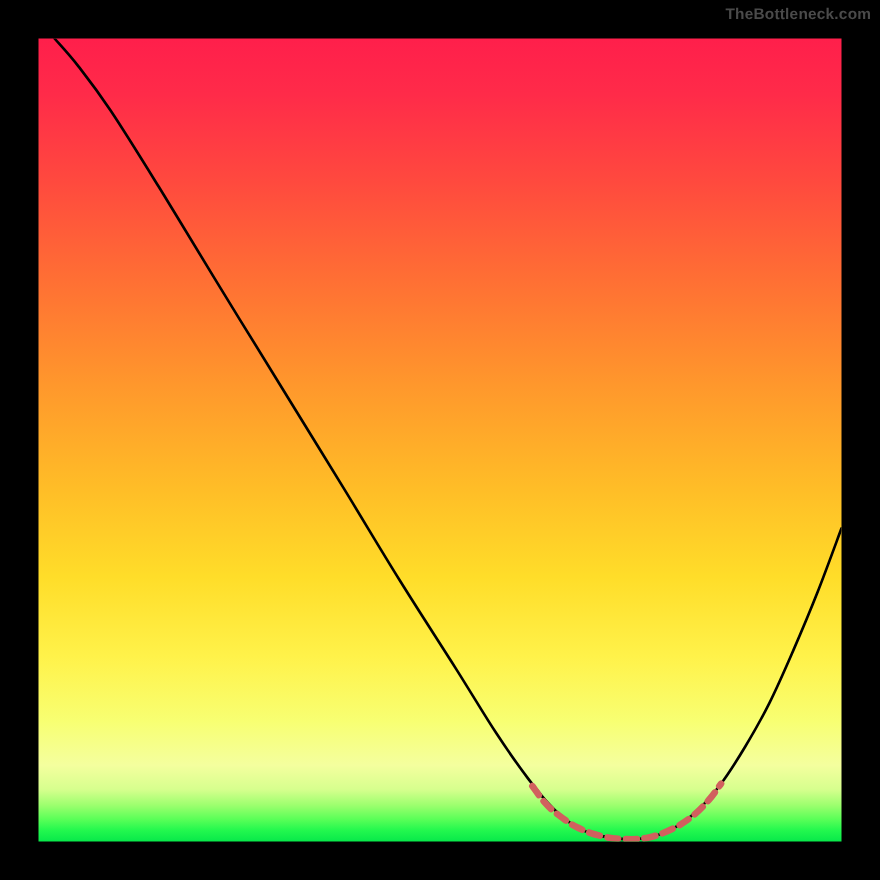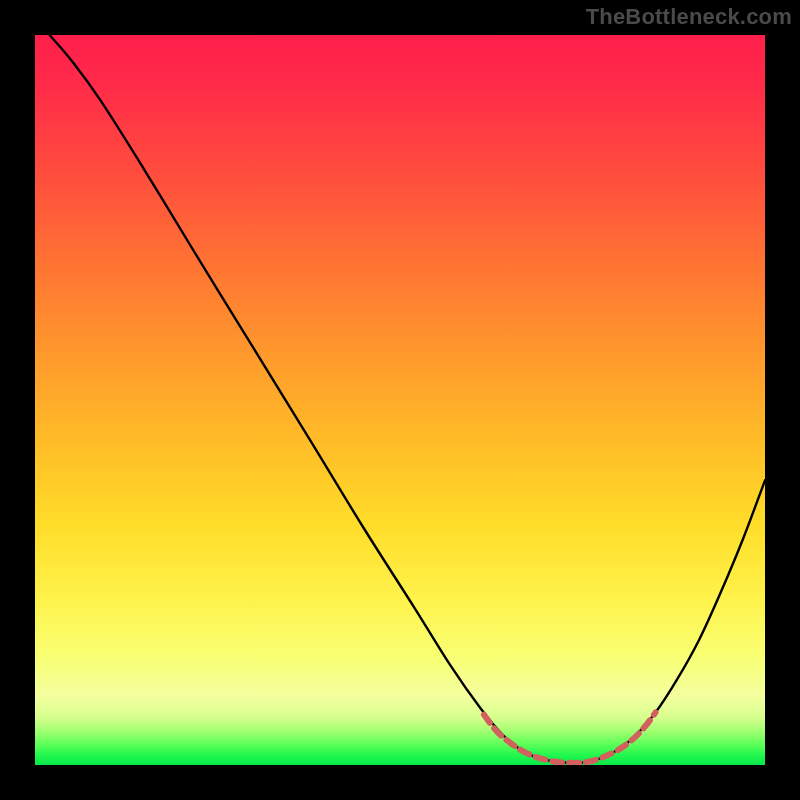--- a/index.html
+++ b/index.html
@@ -15,21 +15,21 @@
     position: relative;
     width: 800px;
     height: 800px;
     background: #000;
   }
   .watermark {
     position: absolute;
     top: 4px;
     right: 8px;
     color: #4a4a4a;
-    font-size: 22px;
+    font-size: 14px;
     font-weight: 600;
     letter-spacing: 0.2px;
     z-index: 20;
   }
   svg.plot {
     position: absolute;
     left: 0;
     top: 0;
     width: 800px;
     height: 800px;

